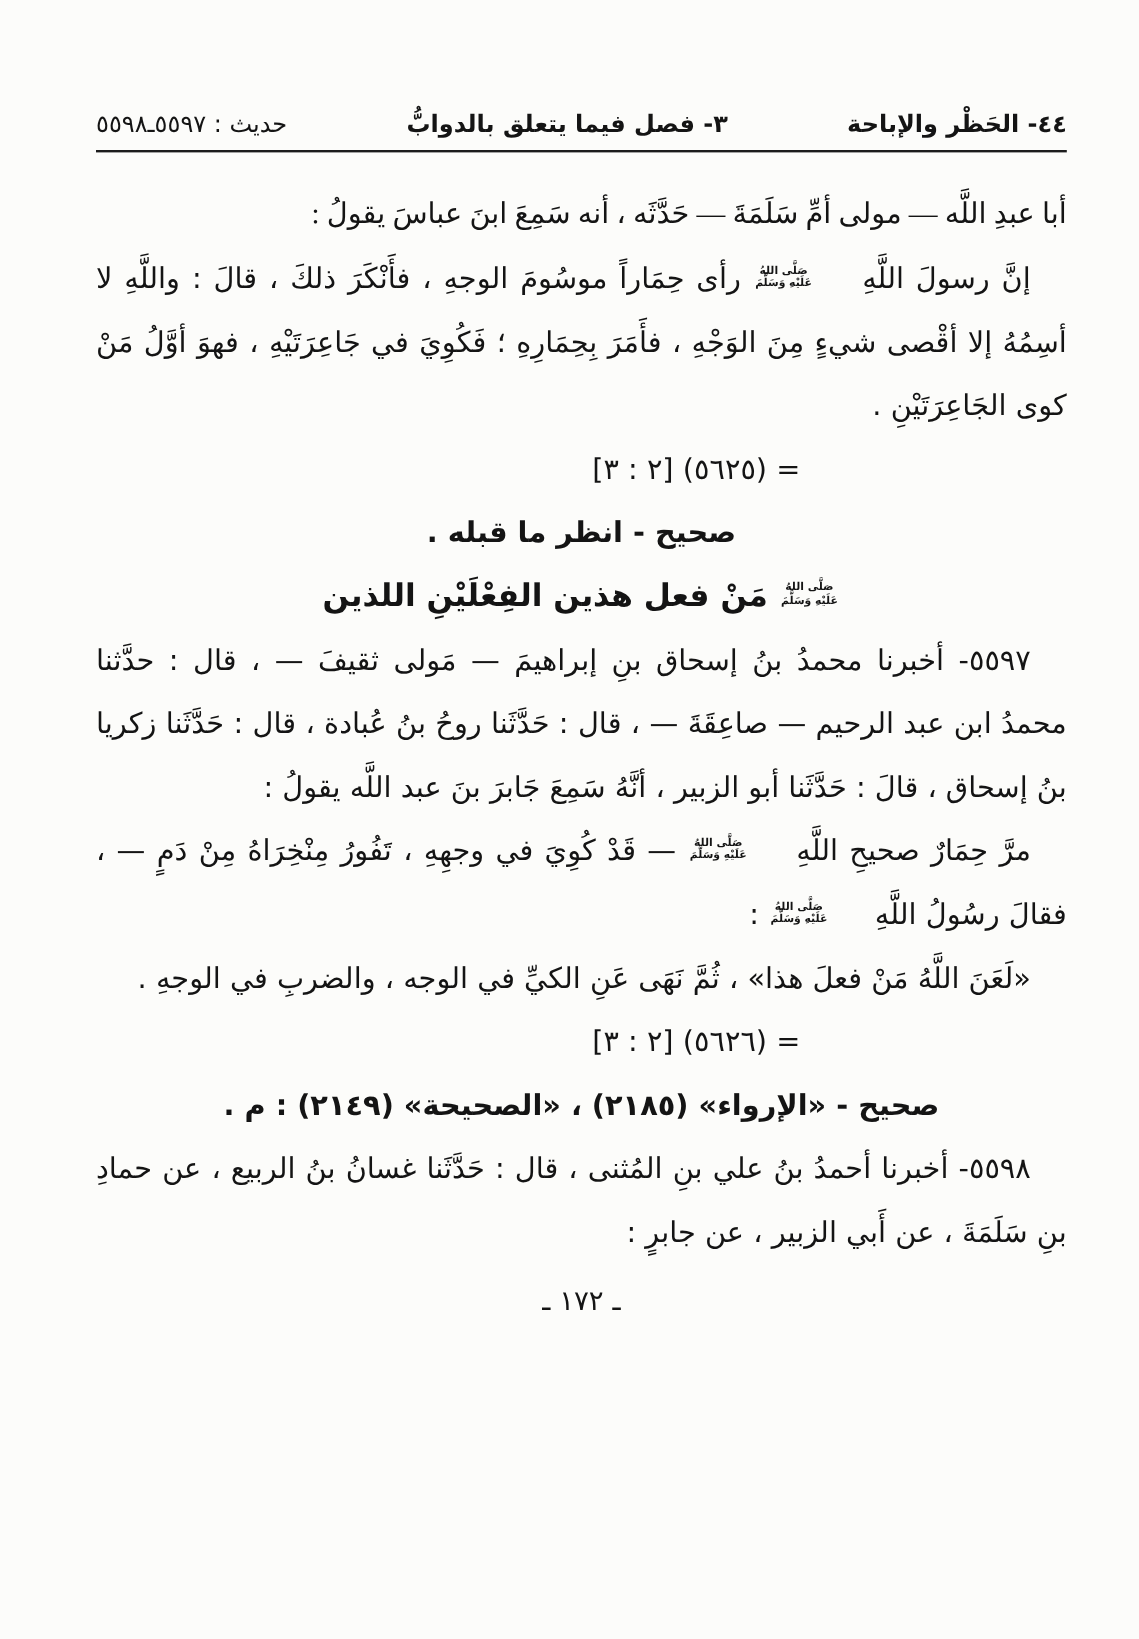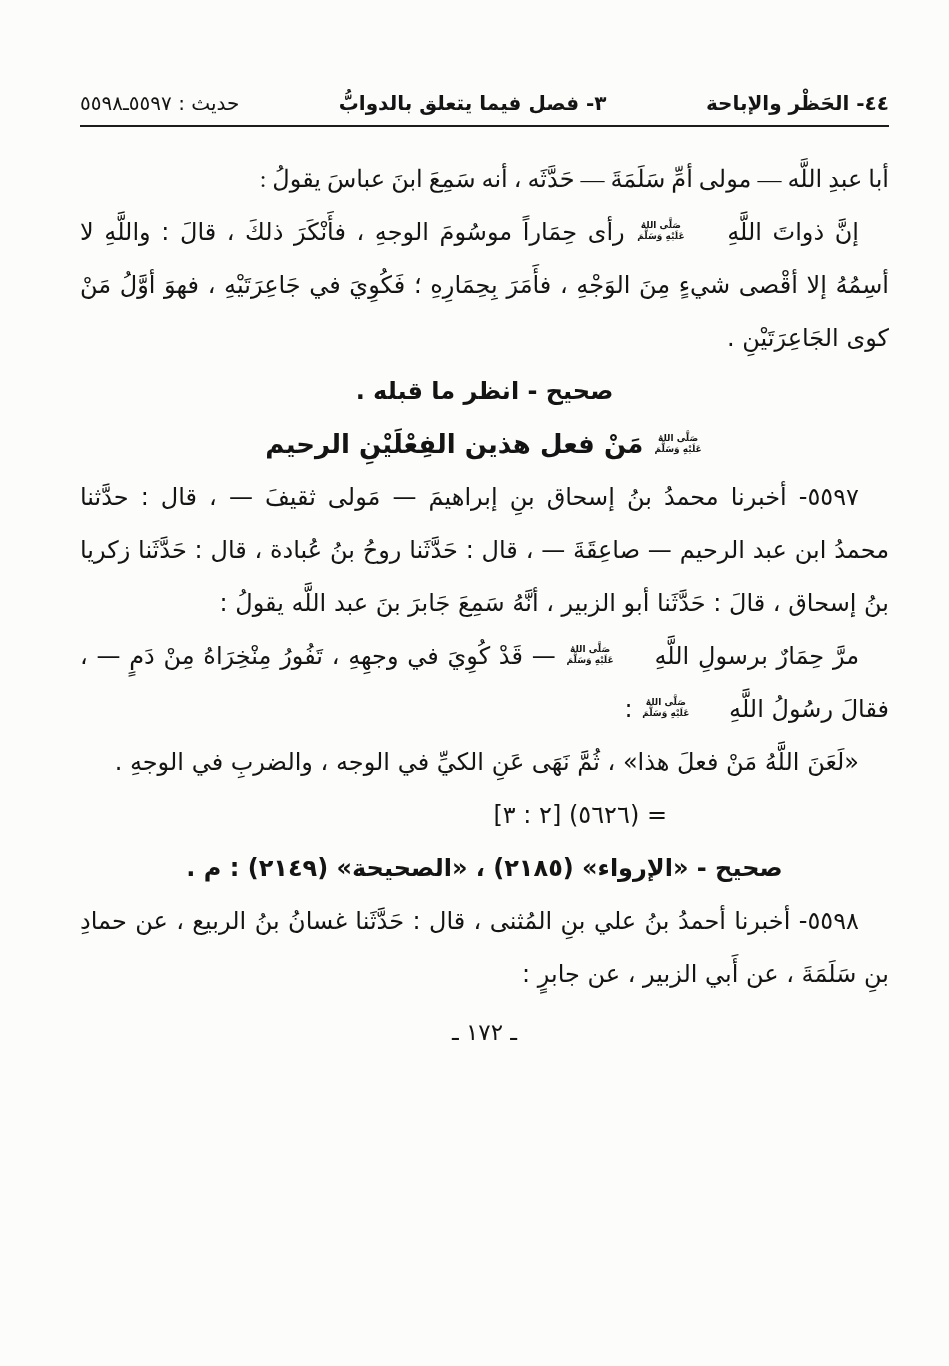--- a/index.html
+++ b/index.html
@@ -99,41 +99,42 @@
     <span class="bold">٣- فصل فيما يتعلق بالدوابُّ</span>
     <span>حديث : ٥٥٩٧ـ٥٥٩٨</span>
   </header>
 
   <hr class="head-rule">
 
   <main class="text">
 
     <p class="cont">أبا عبدِ اللَّه — مولى أمِّ سَلَمَةَ — حَدَّثَه ، أنه سَمِعَ ابنَ عباسَ يقولُ :</p>
 
-    <p class="indent"><span>إنَّ ذواتَ اللَّهِ</span>
+    <p class="indent"><span>إنَّ رسولَ اللَّهِ</span>
       <span class="saw">
           <span>صَلَّى اللهُ</span>
           <span>عَلَيْهِ وَسَلَّمَ</span>
         </span>
       <span>رأى حِمَاراً موسُومَ الوجهِ ، فأَنْكَرَ ذلكَ ، قالَ : واللَّهِ لا أسِمُهُ إلا أقْصى شيءٍ مِنَ الوَجْهِ ، فأَمَرَ بِحِمَارِهِ ؛ فَكُوِيَ في جَاعِرَتَيْهِ ، فهوَ أوَّلُ مَنْ كوى الجَاعِرَتَيْنِ .</span></p>
 
+    <p class="ref">= (٥٦٢٥) [٢ : ٣]</p>
 
     <p class="grade">صحيح - انظر ما قبله .</p>
 
     <h2 class="heading">
       <span class="saw">
           <span>صَلَّى اللهُ</span>
           <span>عَلَيْهِ وَسَلَّمَ</span>
         </span>
-      <span>مَنْ فعل هذين الفِعْلَيْنِ الرحيم</span>
+      <span>مَنْ فعل هذين الفِعْلَيْنِ اللذين</span>
     </h2>
 
     <p class="indent">٥٥٩٧- أخبرنا محمدُ بنُ إسحاق بنِ إبراهيمَ — مَولى ثقيفَ — ، قال : حدَّثنا محمدُ ابن عبد الرحيم — صاعِقَةَ — ، قال : حَدَّثَنا روحُ بنُ عُبادة ، قال : حَدَّثَنا زكريا بنُ إسحاق ، قالَ : حَدَّثَنا أبو الزبير ، أنَّهُ سَمِعَ جَابرَ بنَ عبد اللَّه يقولُ :</p>
 
-    <p class="indent"><span>مرَّ حِمَارٌ برسولِ اللَّهِ</span>
+    <p class="indent"><span>مرَّ حِمَارٌ صحيحِ اللَّهِ</span>
       <span class="saw">
           <span>صَلَّى اللهُ</span>
           <span>عَلَيْهِ وَسَلَّمَ</span>
         </span>
       <span>— قَدْ كُوِيَ في وجهِهِ ، تَفُورُ مِنْخِرَاهُ مِنْ دَمٍ — ، فقالَ رسُولُ اللَّهِ</span>
       <span class="saw">
           <span>صَلَّى اللهُ</span>
           <span>عَلَيْهِ وَسَلَّمَ</span>
         </span>
       <span>:</span></p>

